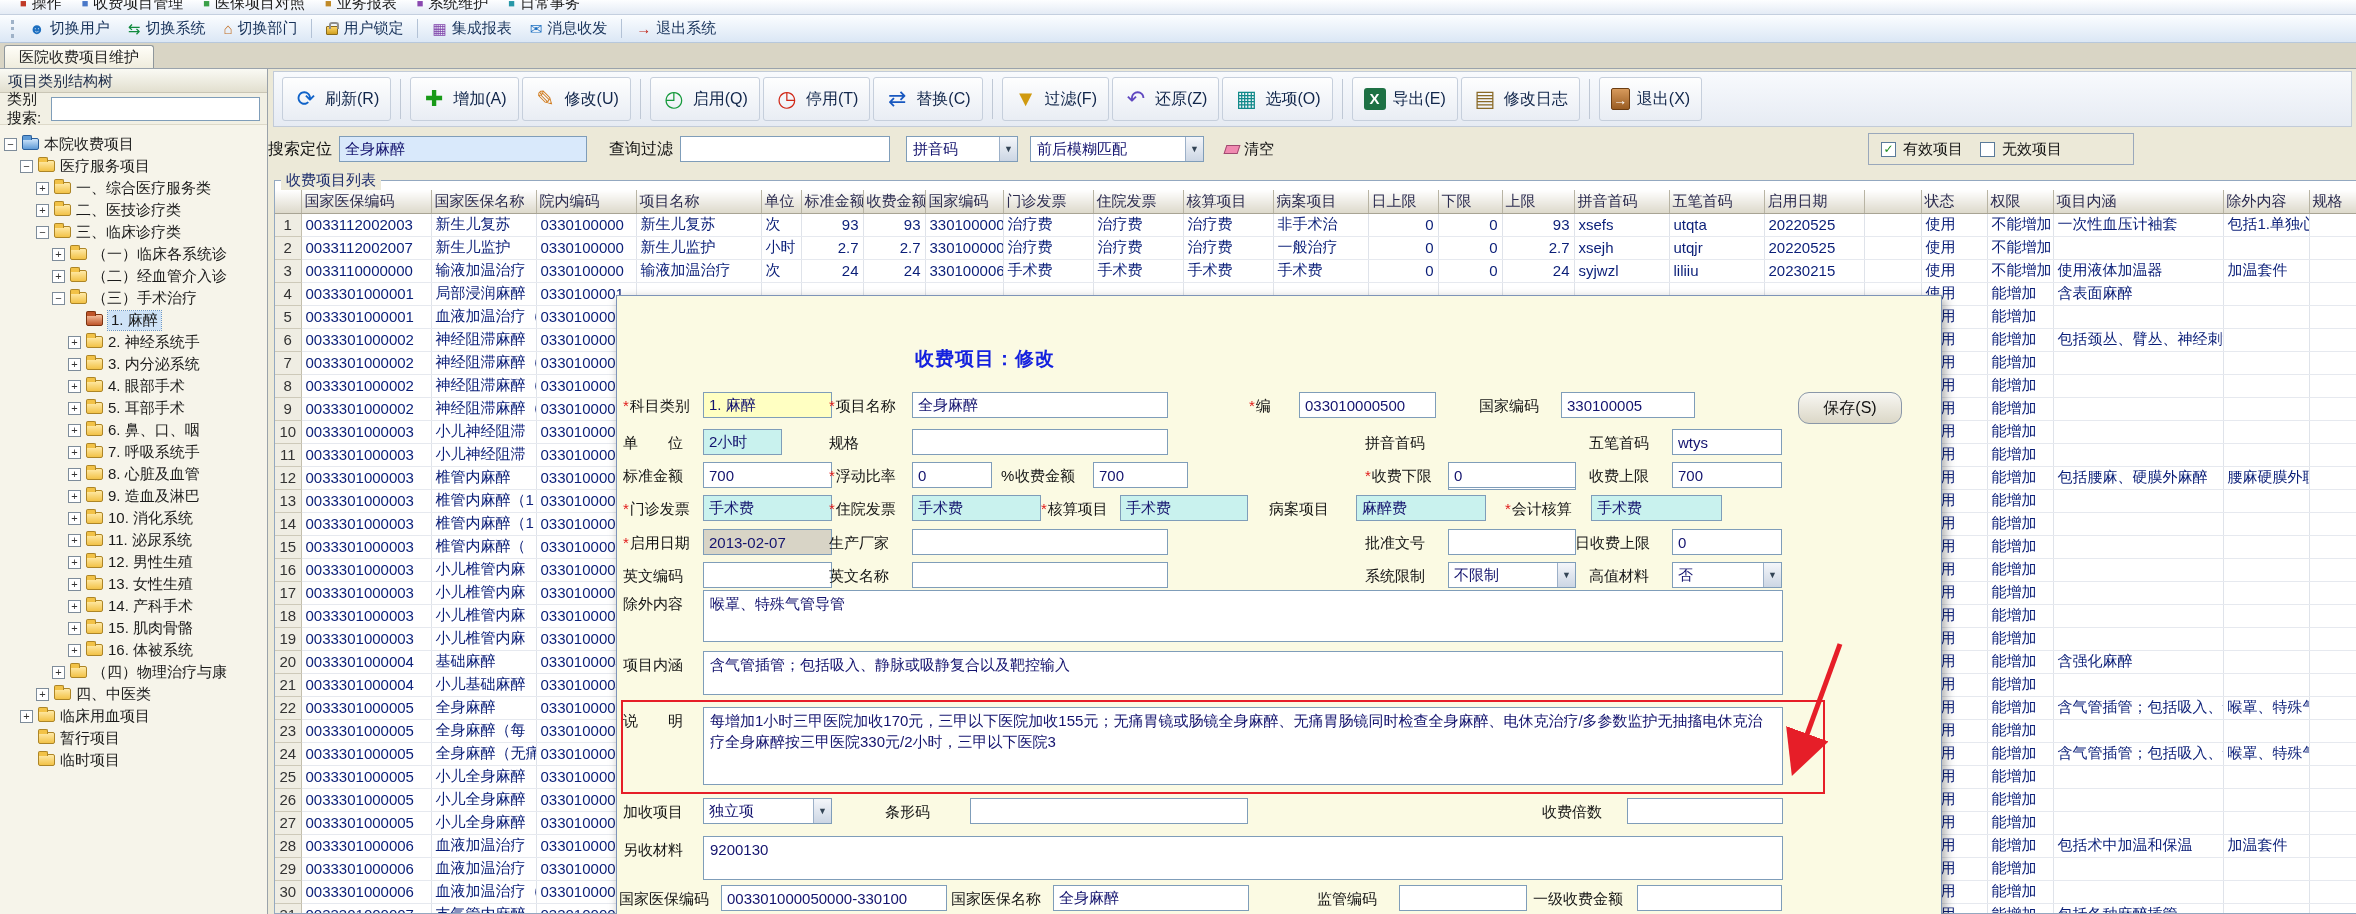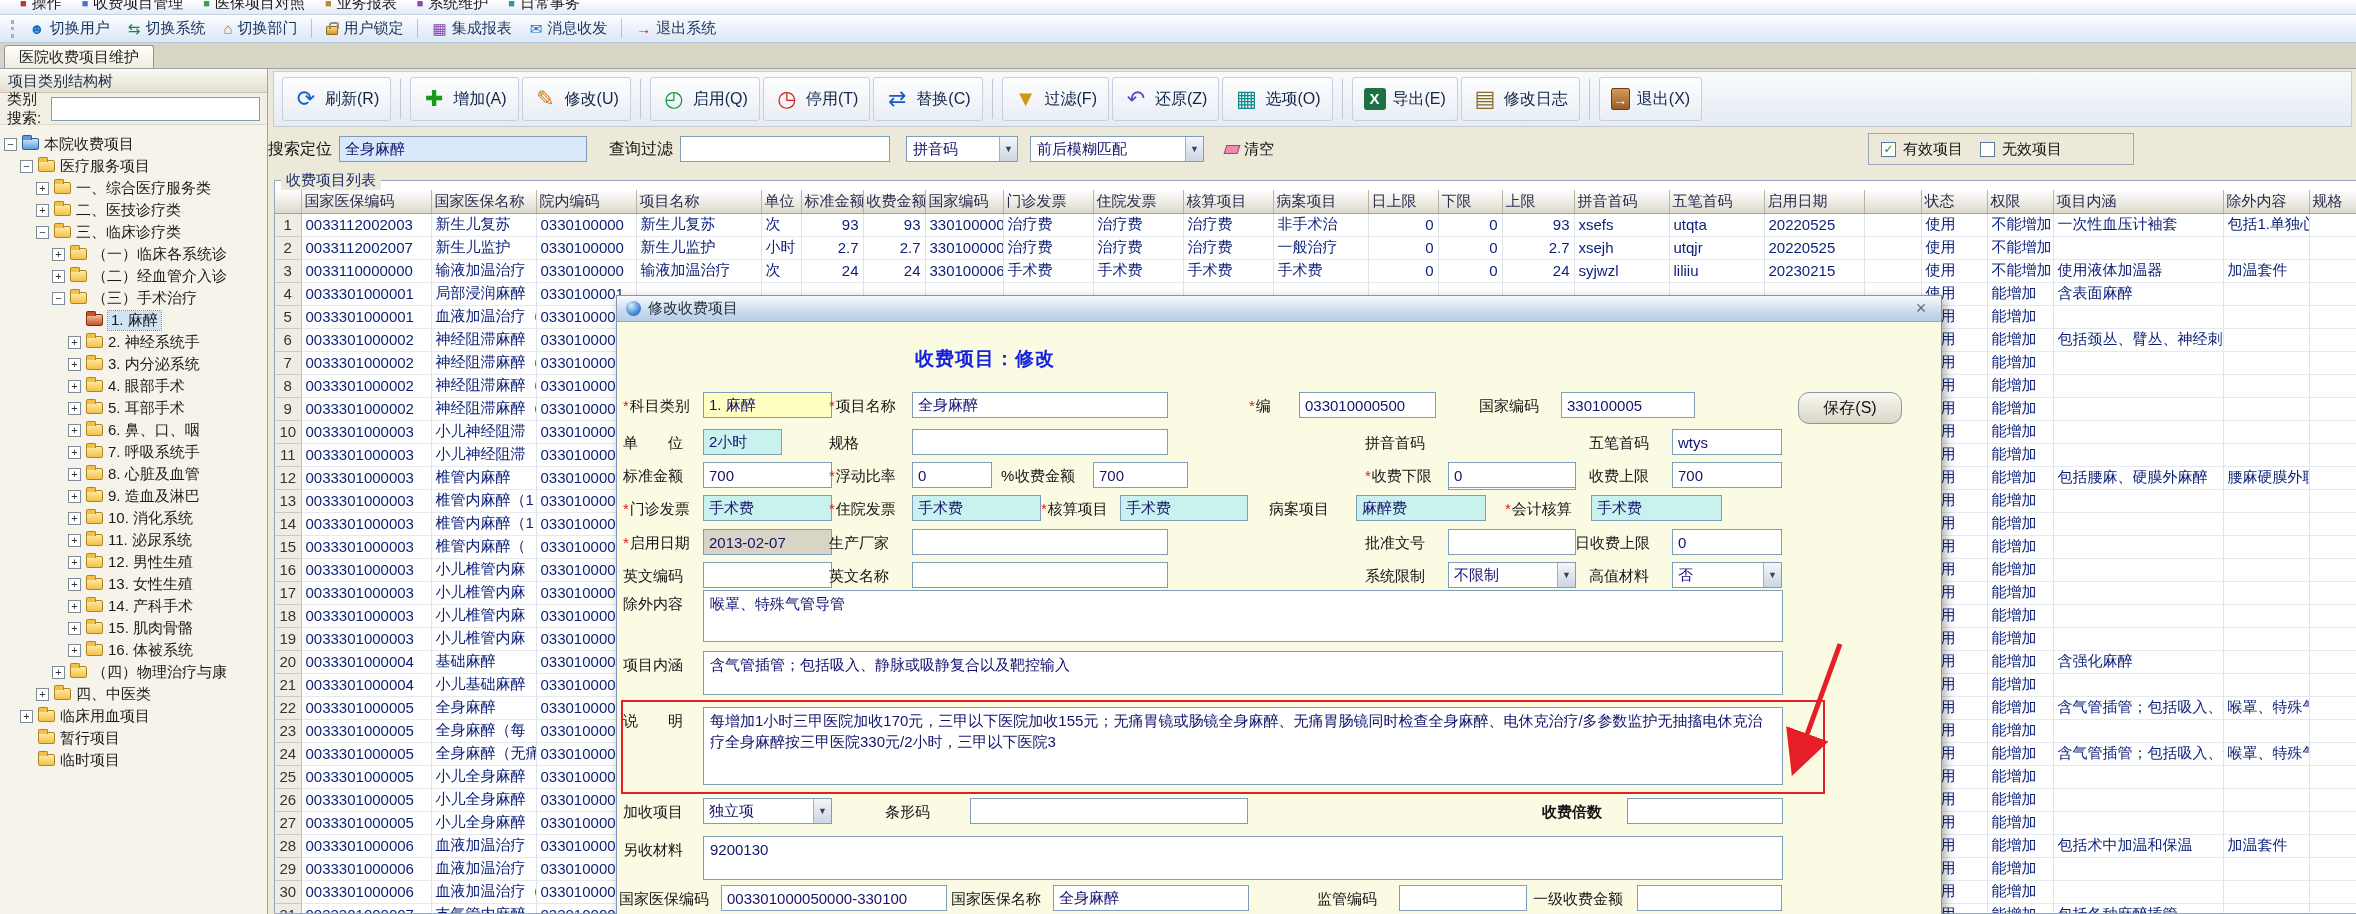--- a/index.html
+++ b/index.html
@@ -1330,25 +1330,20 @@
                   <td></td>
                 </tr>
               </tbody>
             </table>
         </div>
       </fieldset>
     </div>
   </div>
 
   <div class="dlg" id="dlg">
-    <div class="dtitle">
-      <span class="dball"></span>
-      <span class="dtext">修改收费项目</span>
-      <span class="dclose">×</span>
-    </div>
     <div class="dheading">收费项目：修改</div>
     <button class="dsave">保存(S)</button>
     <div class="redrect"></div>
     <svg class="arrow-svg" width="1326" height="622" viewBox="0 0 1326 622">
       <defs>
         <marker id="ah" markerWidth="10" markerHeight="10" refX="6" refY="4.5" orient="auto">
           <path d="M0,0 L9,4.5 L0,9 z" fill="#e61e28"></path>
         </marker>
       </defs>
       <line x1="1223" y1="348" x2="1180" y2="466" stroke="#e61e28" stroke-width="5" marker-end="url(#ah)"></line>
@@ -1417,21 +1412,21 @@
       <div class="darea" style="left: 86px; top: 355px; width: 1080px; height: 44px;">含气管插管；包括吸入、静脉或吸静复合以及靶控输入</div>
       <span class="dlab" style="left: 6px; top: 416px;">说　　明</span>
       <div class="darea" style="left: 86px; top: 411px; width: 1080px; height: 78px;">每增加1小时三甲医院加收170元，三甲以下医院加收155元；无痛胃镜或肠镜全身麻醉、无痛胃肠镜同时检查全身麻醉、电休克治疗/多参数监护无抽搐电休克治疗全身麻醉按三甲医院330元/2小时，三甲以下医院3</div>
       <span class="dlab" style="left: 6px; top: 507px;">加收项目</span>
       <div class="dcombo" style="left: 86px; top: 502px; width: 129px;">
         <span class="cval">独立项</span>
         <span class="cbtn">▼</span>
       </div>
       <span class="dlab" style="left: 268px; top: 507px;">条形码</span>
       <input class="dfield" style="left: 353px; top: 502px; width: 278px;">
-      <span class="dlab" style="left: 925px; top: 507px; font-weight: bold;">收费倍数</span>
+      <span class="dlab" style="left: 925px; top: 507px;">收费倍数</span>
       <input class="dfield" style="left: 1010px; top: 502px; width: 156px;">
       <span class="dlab" style="left: 6px; top: 545px;">另收材料</span>
       <div class="darea" style="left: 86px; top: 540px; width: 1080px; height: 44px;">9200130</div>
       <span class="dlab" style="left: 2px; top: 594px;">国家医保编码</span>
       <input class="dfield" value="003301000050000-330100" style="left: 104px; top: 589px; width: 226px;">
       <span class="dlab" style="left: 334px; top: 594px;">国家医保名称</span>
       <input class="dfield" value="全身麻醉" style="left: 436px; top: 589px; width: 196px;">
       <span class="dlab" style="left: 700px; top: 594px;">监管编码</span>
       <input class="dfield" style="left: 782px; top: 589px; width: 128px;">
       <span class="dlab" style="left: 916px; top: 594px;">一级收费金额</span>

